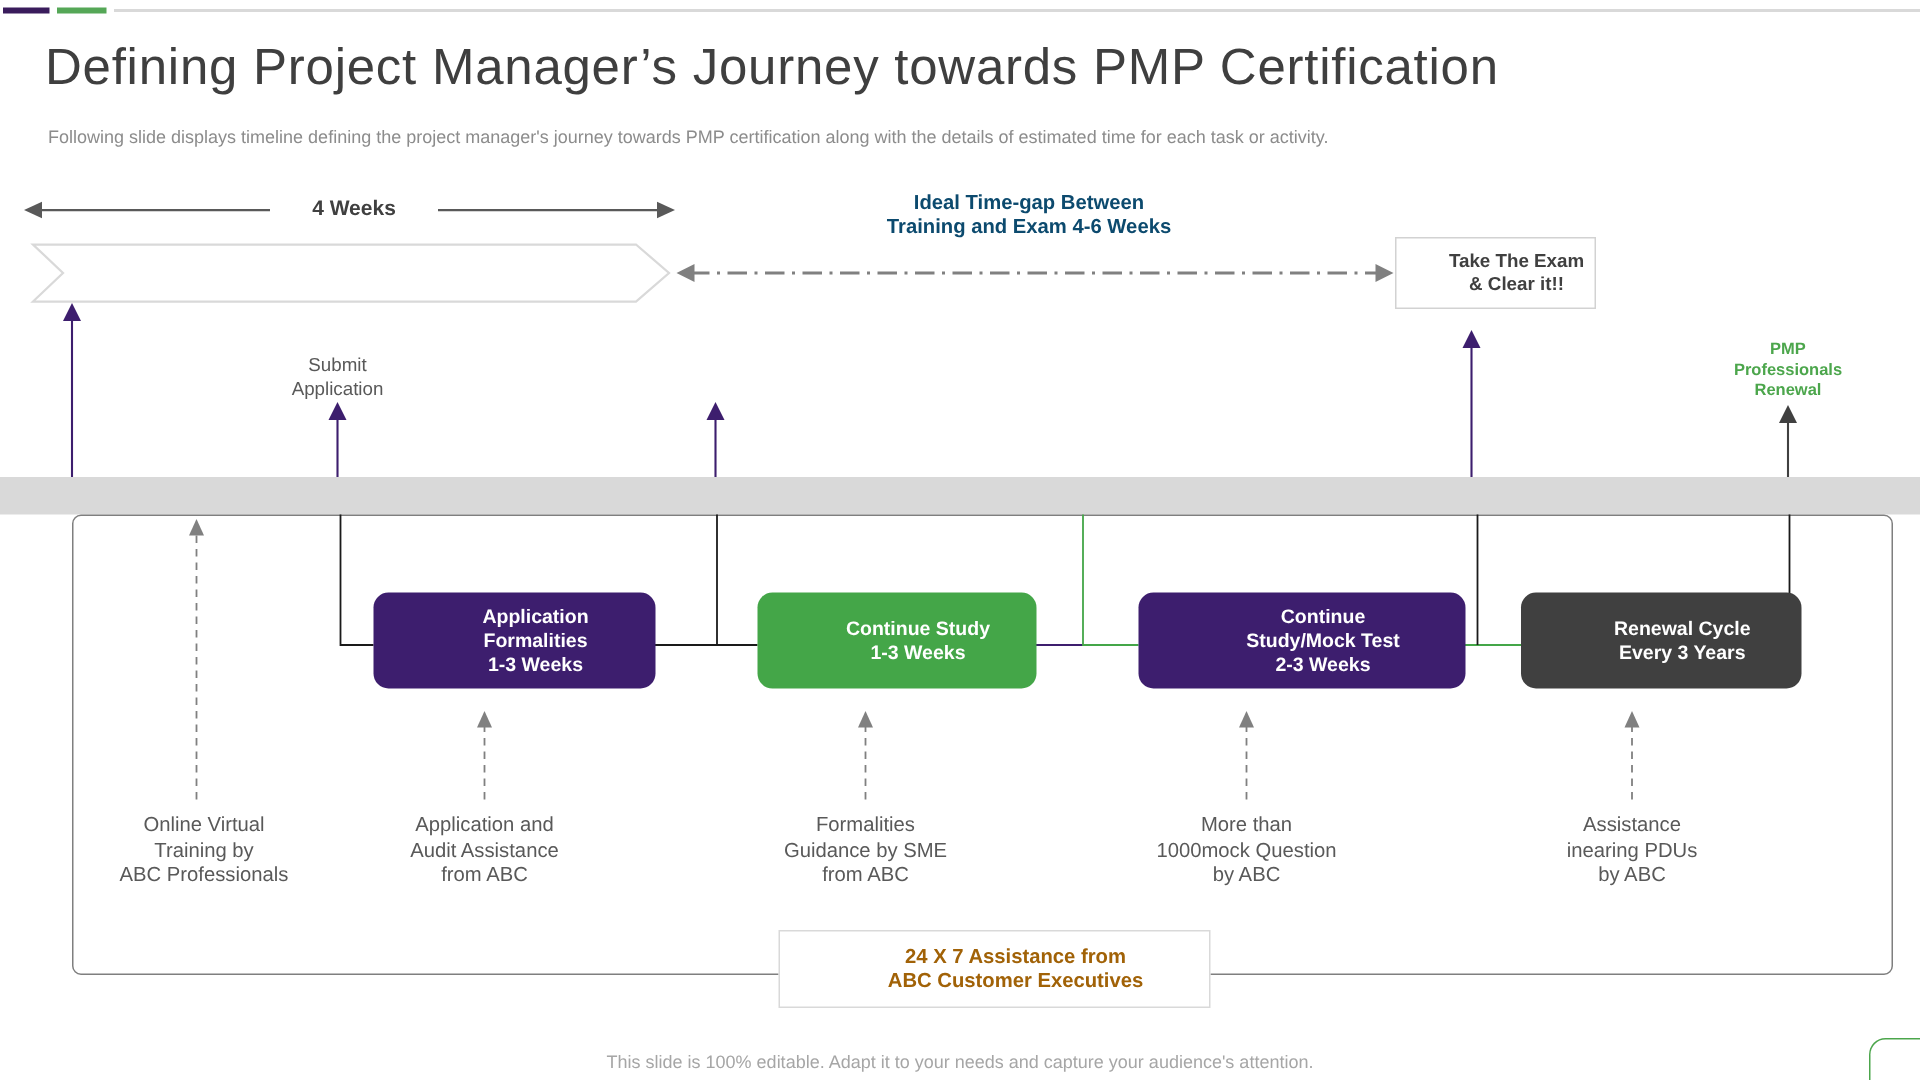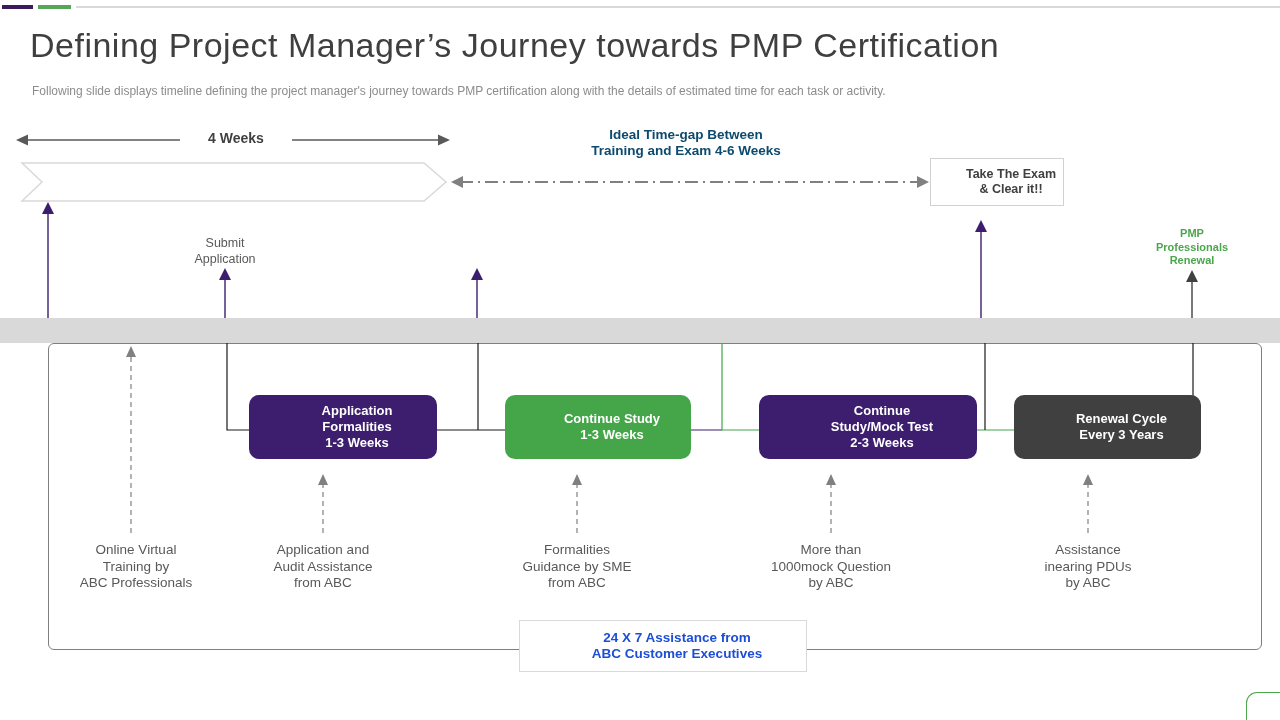--- a/index.html
+++ b/index.html
@@ -36,21 +36,21 @@
   .container-box{left:48px;top:343px;width:1212px;height:305px;border:1px solid #7f7f7f;border-radius:6px;}
 
   
   .stage{top:395px;height:64px;border-radius:10px;color:#fff;font-size:13px;font-weight:bold;line-height:16px;z-index:3;}
 
   
   .support{top:542px;width:172px;font-size:13.5px;color:#595959;line-height:16.5px;}
 
   
   .assist-box{left:519px;top:620px;width:258px;height:50px;background:#fff;border:1px solid #d9d9d9;
-              font-size:13.5px;font-weight:bold;line-height:16px;color:#1d4ed8;z-index:4;}
+              font-size:13.5px;font-weight:bold;line-height:16px;color:#a16207;z-index:4;}
 
   
   .footer{left:0;top:701px;width:1280px;font-size:12px;color:#a6a6a6;}
   .page-badge{left:1246px;top:692px;width:30px;height:28px;border:1.5px solid #4ca64c;border-bottom:none;
               border-radius:11px 11px 0 0;font-size:15px;color:#15803d;background:#fff;}
 
   svg.overlay{position:absolute;left:0;top:0;width:1280px;height:720px;pointer-events:none;z-index:2;}
 </style>
 </head>
 <body>
@@ -104,20 +104,21 @@
   <div class="abs support center pre" style="left:745px;">More than
 1000mock Question
 by ABC</div>
   <div class="abs support center pre" style="left:1002px;">Assistance
 inearing PDUs
 by ABC</div>
 
   <div class="abs assist-box flexc center pre">24 X 7 Assistance from
 ABC Customer Executives</div>
 
+  <div class="abs footer center">This slide is 100% editable. Adapt it to your needs and capture your audience's attention.</div>
   <div class="abs page-badge flexc">20</div>
 
   <svg class="overlay">
 
     <line x1="26" y1="140" x2="180" y2="140" stroke-width="1.5" stroke="#595959"></line>
     <polygon points="16,140 28,134.5 28,145.5" fill="#595959"></polygon>
     <line x1="292" y1="140" x2="440" y2="140" stroke-width="1.5" stroke="#595959"></line>
     <polygon points="450,140 438,134.5 438,145.5" fill="#595959"></polygon>
 
     <polygon points="22,163 424,163 446,182 424,201 22,201 42,182" fill="#ffffff" stroke-width="1.5" stroke="#d9d9d9"></polygon>

